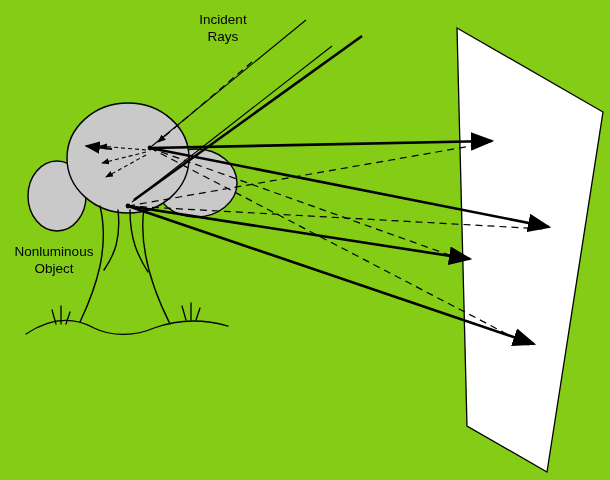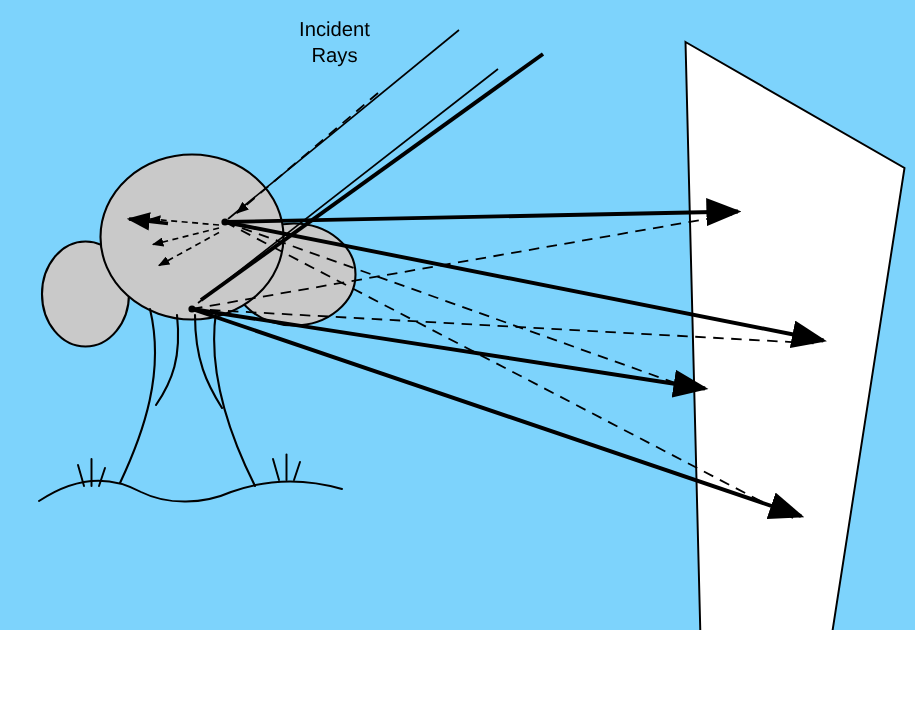--- a/index.html
+++ b/index.html
@@ -3,22 +3,22 @@
 <meta charset="utf-8">
 <style>
   html, body {
     margin: 0;
     padding: 0;
     background: #ffffff;
   }
   .stage {
     position: relative;
     width: 610px;
-    height: 420px;
-    background: #7dd3fc;
+    height: 480px;
+    background: #84cc16;
     font-family: "Liberation Sans", sans-serif;
     overflow: hidden;
     text-decoration: underline;
   }
   .stage svg {
     position: absolute;
     left: 0;
     top: 0;
   }
   .diagram-label {
@@ -93,14 +93,16 @@
         <line x1="128" y1="206" x2="470" y2="259" stroke="#000000" stroke-width="2.6" marker-end="url(#arrow-big)"></line>
         <line x1="128" y1="206" x2="534" y2="344" stroke="#000000" stroke-width="2.6" marker-end="url(#arrow-big)"></line>
         <circle cx="150" cy="148" r="2.4" fill="#000000"></circle>
         <circle cx="128" cy="206" r="2.4" fill="#000000"></circle>
       </g>
   </svg>
 
   <div class="diagram-label label-incident">Incident
 Rays</div>
 
+  <div class="diagram-label label-nonluminous">Nonluminous
+Object</div>
 
 </div>
 
 </body></html>

